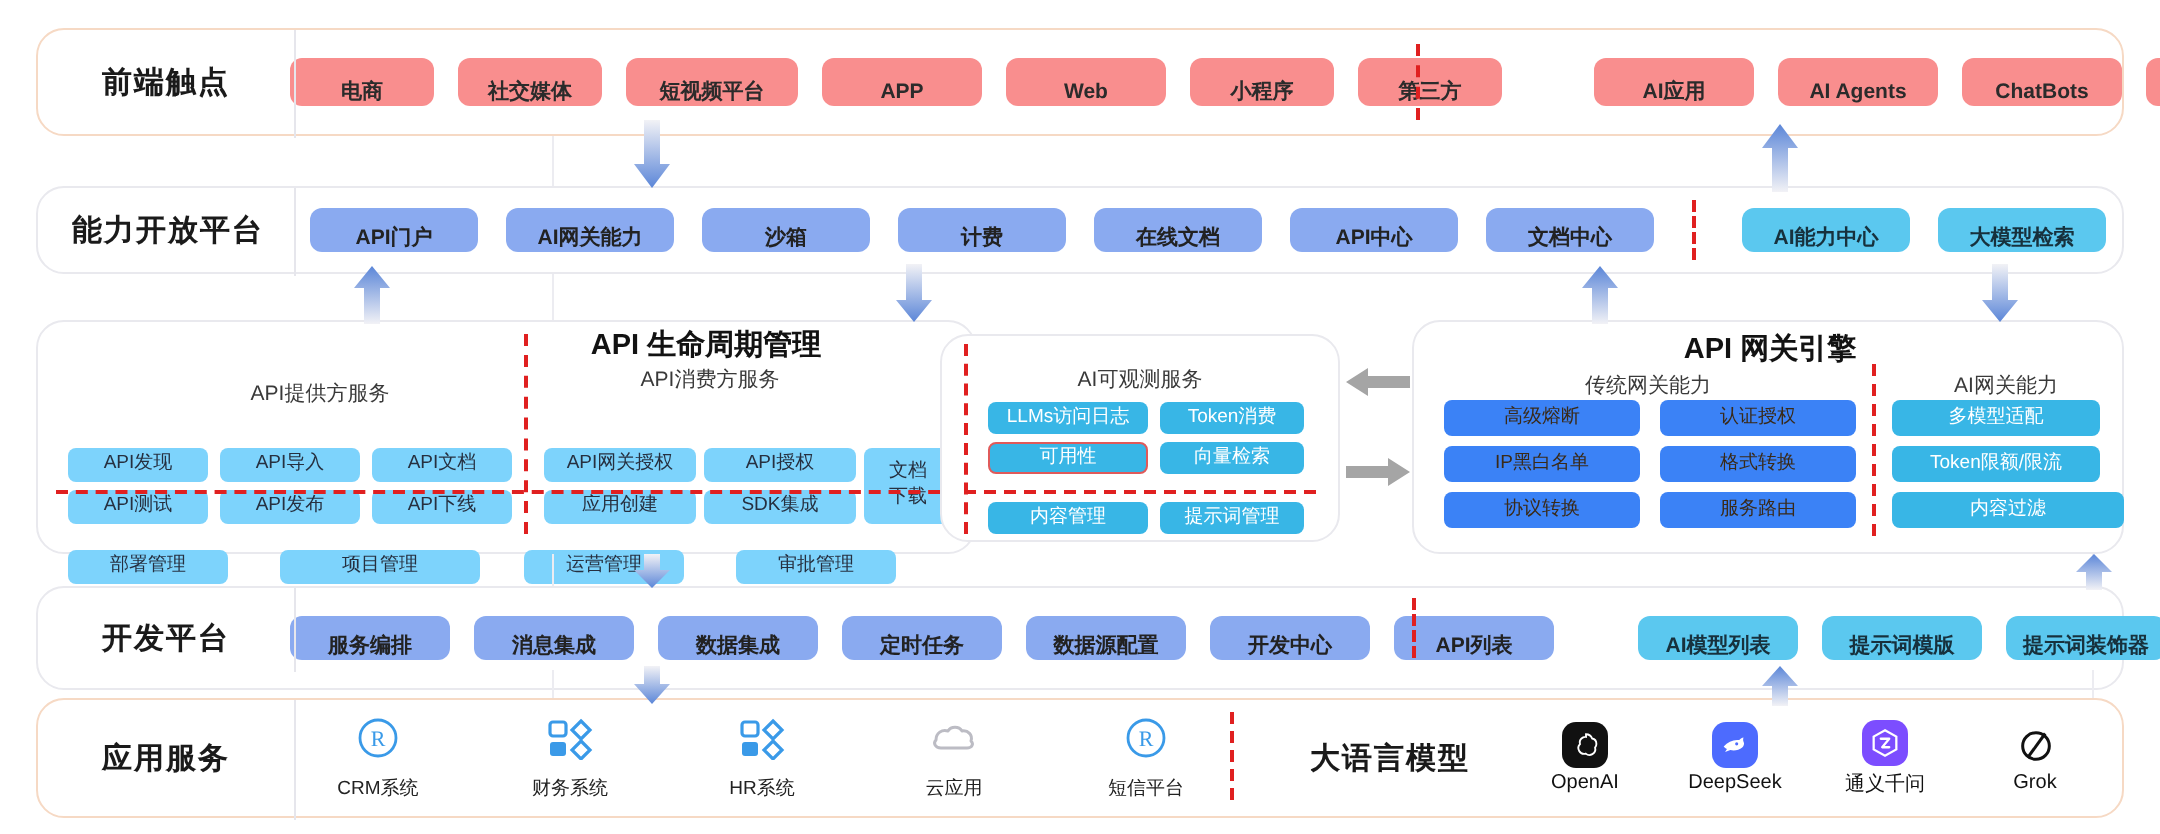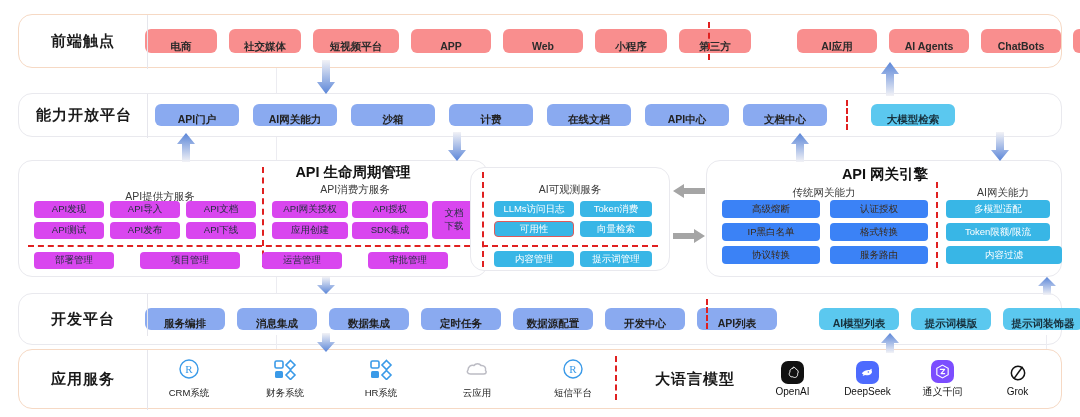--- a/index.html
+++ b/index.html
@@ -88,21 +88,21 @@
   }
   .cell {
     position:absolute;
     border-radius:4px;
     font-size:9.5px;
     display:flex; align-items:center; justify-content:center;
     text-align:center;
     white-space:nowrap;
     line-height:1.15;
   }
-  .cell.lav  { background:#d946ef; color:#263040; }
+  .cell.lav  { background:#7dd3fc; color:#263040;margin-top:23px; }
   .cell.peach{ background:#3b82f6; color:#3a2a18; }
   .cell.cyan { background:#38b6e6; color:#ffffff; }
   .cell.cyan-outline { background:#38b6e6; color:#ffffff; border:1px solid #e05a5a; }
   .cell.twoline { font-size:9.5px; flex-direction:column; }
 
   
   .arrow { position:absolute; }
 
   
   .grey-arrow { position:absolute; }
@@ -181,20 +181,23 @@
           <span>计费</span>
         </div>
         <div class="chip blue" style="width: 84px; height: 22px; margin-right: 14px;">
           <span>在线文档</span>
         </div>
         <div class="chip blue" style="width: 84px; height: 22px; margin-right: 14px;">
           <span>API中心</span>
         </div>
         <div class="chip blue" style="width: 84px; height: 22px; margin-right: 44px;">
           <span>文档中心</span>
+        </div>
+        <div class="chip cyan" style="width: 84px; height: 22px; margin-right: 14px;">
+          <span>AI能力中心</span>
         </div>
         <div class="chip cyan" style="width: 84px; height: 22px; margin-right: 14px;">
           <span>大模型检索</span>
         </div>
       </div>
   </div>
   <div class="dash-v" style="left:846px; top:100px; height:30px;"></div>
 
   <div class="mid-box" style="left:18px; top:160px; width:470px; height:117px;"></div>
 

